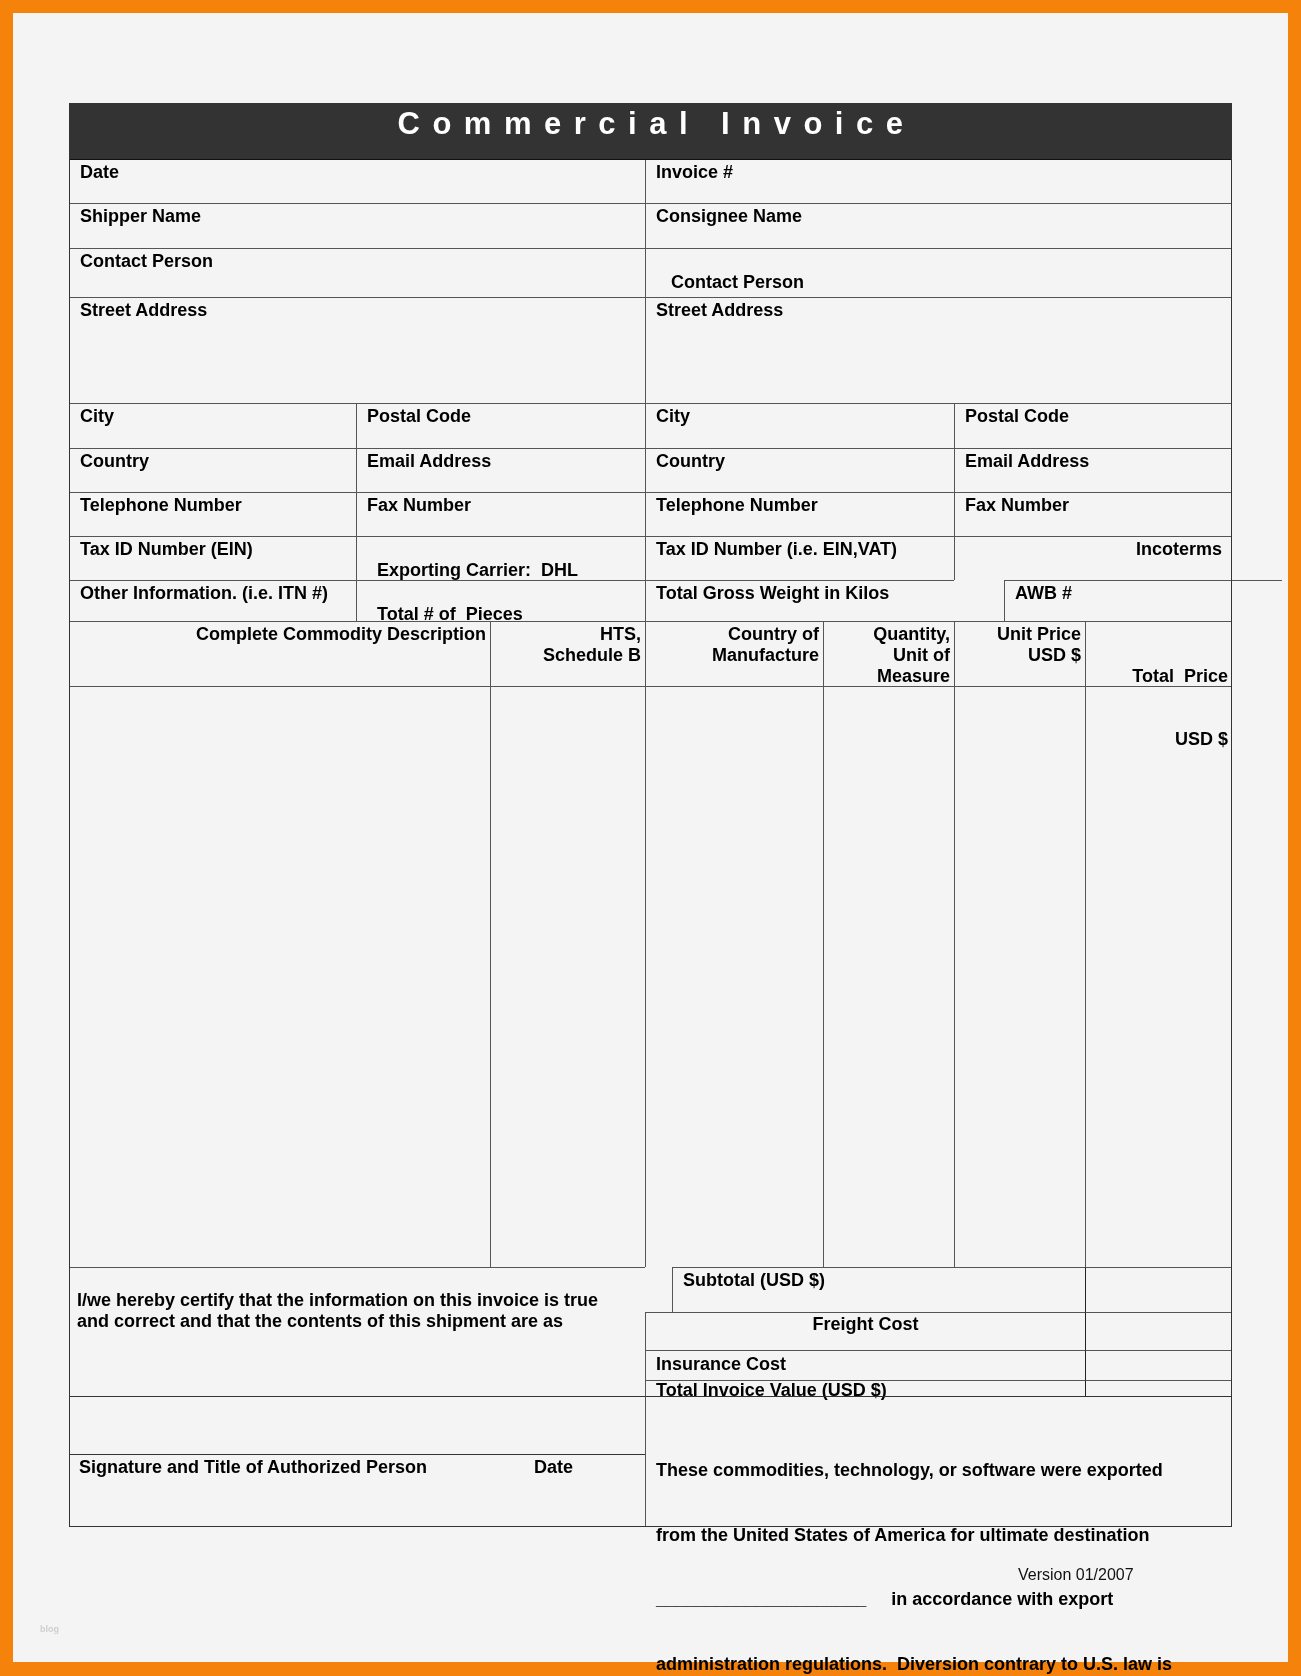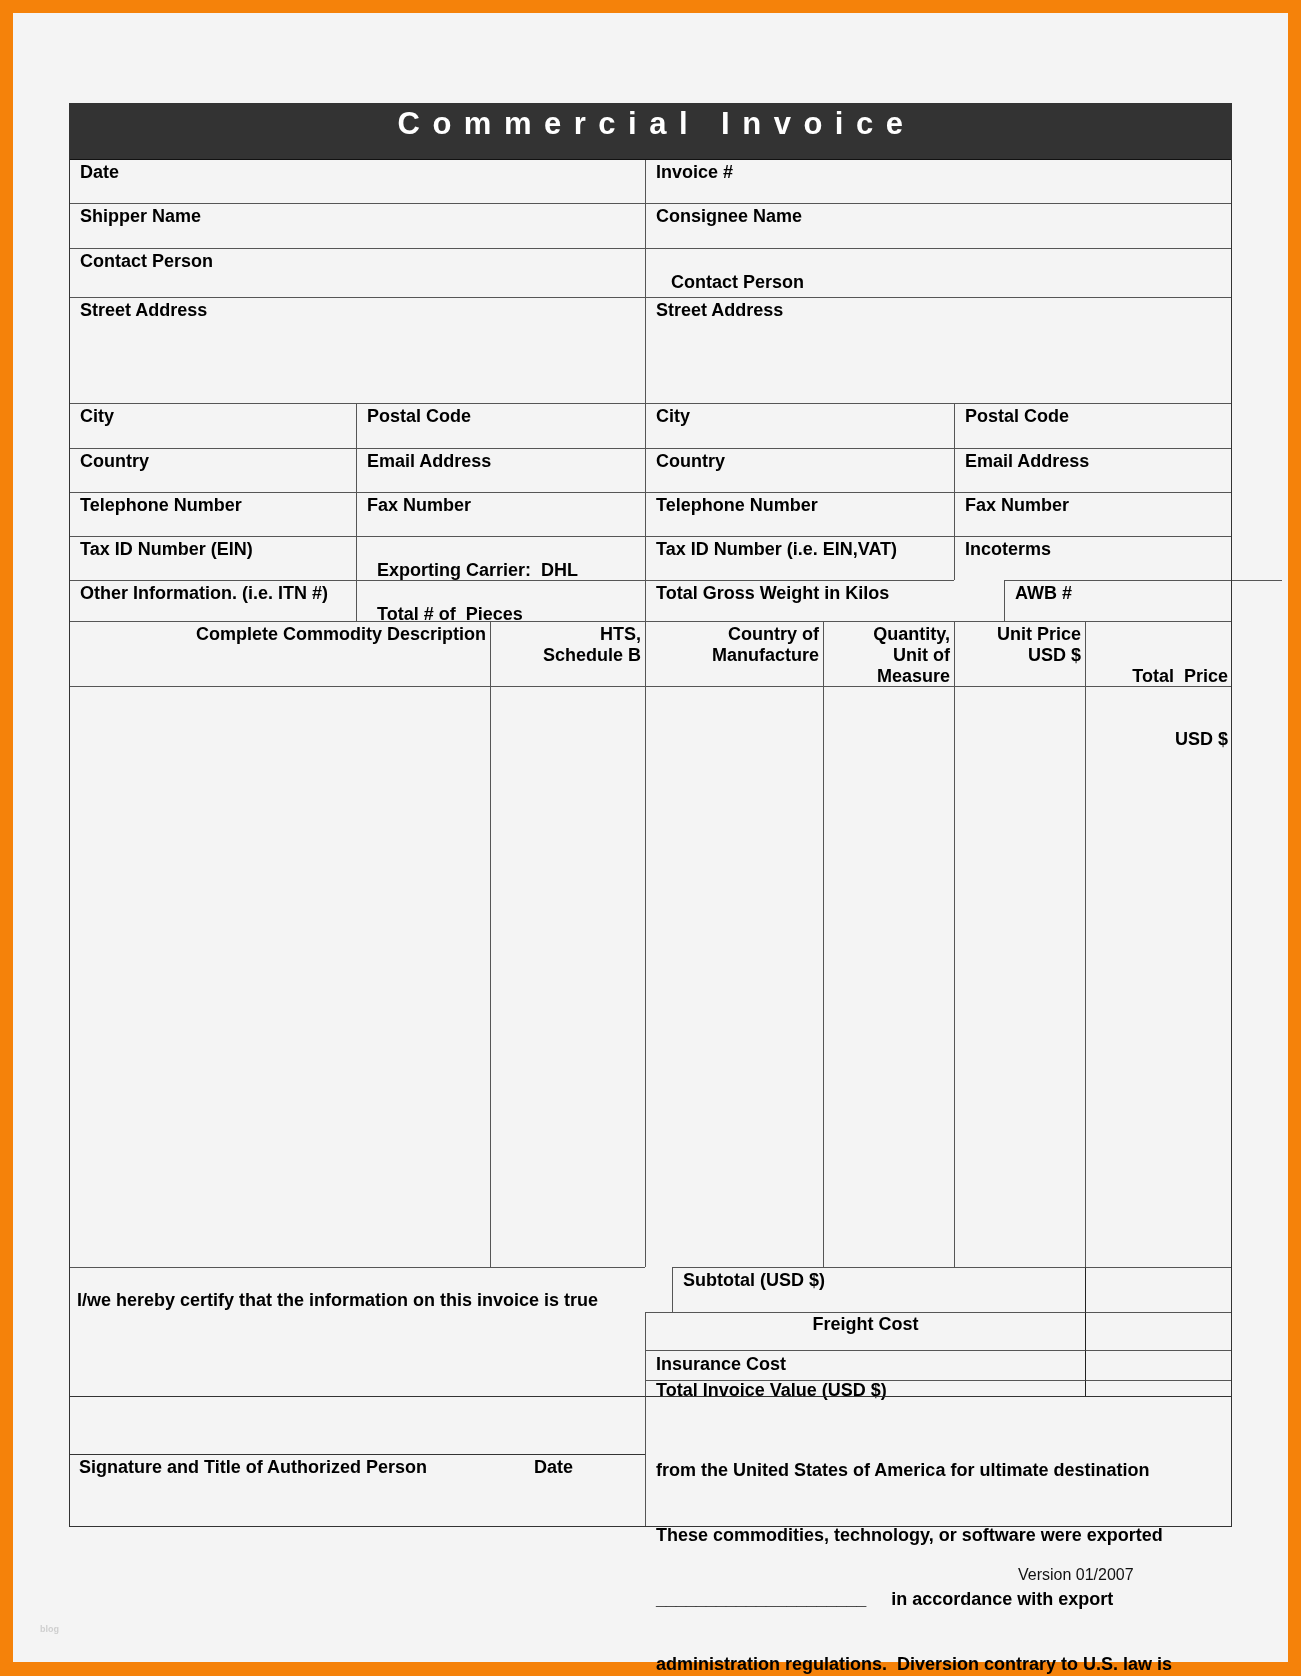--- a/index.html
+++ b/index.html
@@ -110,21 +110,21 @@
 
 <div class="abs cell" style="left:69px;top:536px;width:287px;height:44px;">
   <span>Tax ID Number (EIN)</span>
 </div>
 <div class="abs cell" style="left:356px;top:536px;width:289px;height:44px;white-space:pre;">
   <span>Exporting Carrier:  DHL</span>
 </div>
 <div class="abs cell" style="left:645px;top:536px;width:309px;height:44px;">
   <span>Tax ID Number (i.e. EIN,VAT)</span>
 </div>
-<div class="abs cell" style="left:954px;top:536px;width:278px;height:44px;">
+<div class="abs cell" style="left:954px;top:536px;width:278px;height:44px;text-align:right;">
   <span>Incoterms</span>
 </div>
 
 <div class="abs cell" style="left:69px;top:580px;width:287px;height:41px;">
   <span>Other Information. (i.e. ITN #)</span>
 </div>
 <div class="abs cell" style="left:356px;top:580px;width:289px;height:41px;white-space:pre;">
   <span>Total # of  Pieces</span>
 </div>
 <div class="abs cell" style="left:645px;top:580px;width:309px;height:41px;">
@@ -161,20 +161,21 @@
 
 <div class="abs blank" style="left:69px;top:686px;width:421px;height:581px;border-left:none;"></div>
 <div class="abs blank" style="left:490px;top:686px;width:155px;height:581px;"></div>
 <div class="abs blank" style="left:645px;top:686px;width:178px;height:581px;"></div>
 <div class="abs blank" style="left:823px;top:686px;width:131px;height:581px;"></div>
 <div class="abs blank" style="left:954px;top:686px;width:131px;height:581px;"></div>
 <div class="abs blank" style="left:1085px;top:686px;width:147px;height:581px;"></div>
 
 <div class="abs cell certify" style="left:69px;top:1267px;width:576px;height:129px;padding-top:22px;border-left:none;">
   <div>I/we hereby certify that the information on this invoice is true</div>
+  <div>and correct and that the contents of this shipment are as</div>
 </div>
 
 <div class="abs cell" style="left:645px;top:1267px;width:440px;height:45px;margin-left:27px;">
   <span>Subtotal (USD $)</span>
 </div>
 <div class="abs blank" style="left:1085px;top:1267px;width:147px;height:45px;border-left:1px solid #222;"></div>
 <div class="abs cell" style="left:645px;top:1312px;width:440px;height:38px;line-height:18px;text-align:center;">
   <span>Freight Cost</span>
 </div>
 <div class="abs blank" style="left:1085px;top:1312px;width:147px;height:38px;border-left:1px solid #222;"></div>
@@ -187,22 +188,22 @@
 </div>
 <div class="abs blank" style="left:1085px;top:1380px;width:147px;height:16px;border-left:1px solid #222;"></div>
 
 <div class="abs blank" style="left:69px;top:1396px;width:576px;height:58px;border-left:none;border-top:1.5px solid #333;"></div>
 <div class="abs cell" style="left:69px;top:1454px;width:576px;height:73px;border-left:none;border-top:1.5px solid #333;">
   <span>Signature and Title of Authorized Person</span>
   <span style="position:absolute;left:465px;top:2px;">Date</span>
 </div>
 
 <div class="abs cell legal" style="left:645px;top:1396px;width:587px;height:131px;padding-top:20px;border-top:1.5px solid #333;white-space:pre;">
+  <div>These commodities, technology, or software were exported</div>
   <div>from the United States of America for ultimate destination</div>
-  <div>These commodities, technology, or software were exported</div>
   <div>_____________________     in accordance with export</div>
   <div>administration regulations.  Diversion contrary to U.S. law is</div>
   
 </div>
 
 <div class="abs" style="left:69px;top:103px;width:1163px;height:1424px;border:1.5px solid #333;pointer-events:none;"></div>
 
 <div class="abs version">Version 01/2007</div>
 <div class="abs watermark">blog</div>
 

